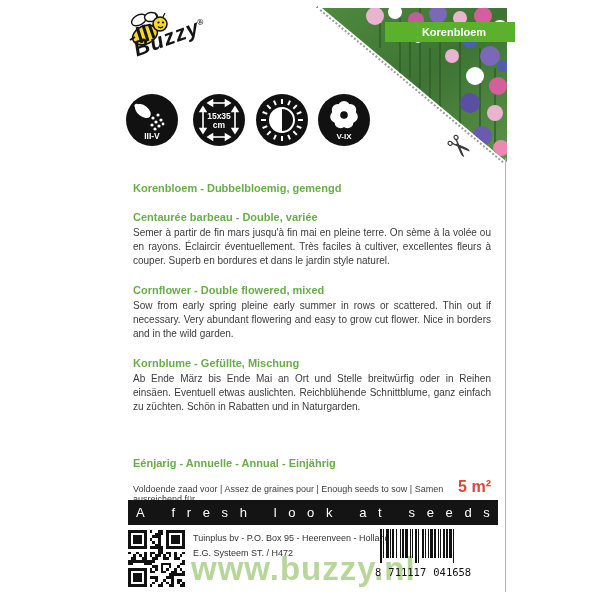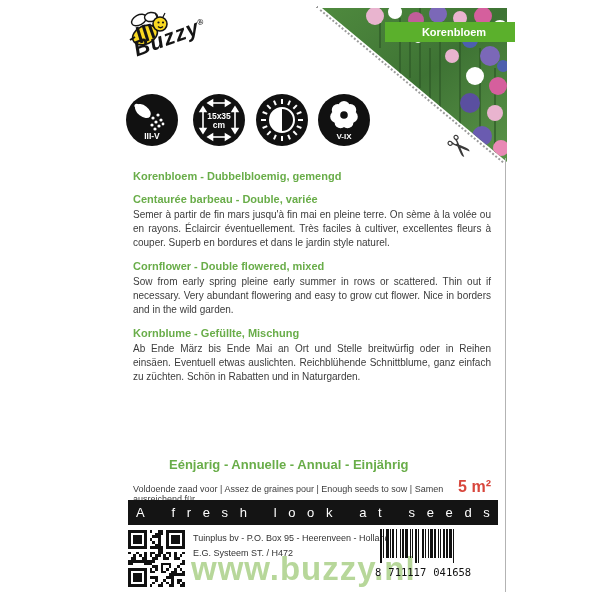--- a/index.html
+++ b/index.html
@@ -22,24 +22,24 @@
   .variety-label{position:absolute;left:385px;top:22px;width:122px;height:20px;
                  color:#fff;font-size:11px;font-weight:bold;text-align:center;line-height:20px;padding-left:8px;}
 
   
   .picto{position:absolute;top:94px;width:52px;height:52px;}
   .p1{left:126px}.p2{left:193px}.p3{left:256px}.p4{left:318px}
 
   
   .sections{position:absolute;left:133px;top:166px;width:358px;}
   .sections section{margin:0 0 10px 0;}
-  .sections h3{margin:4px 0 2px 0;font-size:11px;line-height:13px;color:#69ad49;}
+  .sections h3{margin:16px 0 2px 0;font-size:11px;line-height:13px;color:#69ad49;}
   .sections p{margin:0;font-size:10px;line-height:14px;text-align:justify;color:#3c3c3c;}
 
-  .annual{position:absolute;left:133px;top:457px;font-size:13px;font-weight:bold;color:#69ad49;margin-left:36px;}
+  .annual{position:absolute;left:133px;top:457px;font-size:11px;font-weight:bold;color:#69ad49;}
   .seeds{position:absolute;left:133px;top:478px;width:358px;display:flex;
          align-items:baseline;font-size:9px;color:#3c3c3c;}
   .seeds .amount{color:#d8463c;font-weight:bold;font-size:16px;white-space:nowrap;}
 
   
   .banner{position:absolute;left:128px;top:500px;width:370px;height:25px;background:#141414;
           display:flex;align-items:center;padding:0 8px;box-sizing:border-box;}
   .banner-text{flex:1;display:flex;justify-content:space-between;color:#fff;font-size:13px;}
 
   

